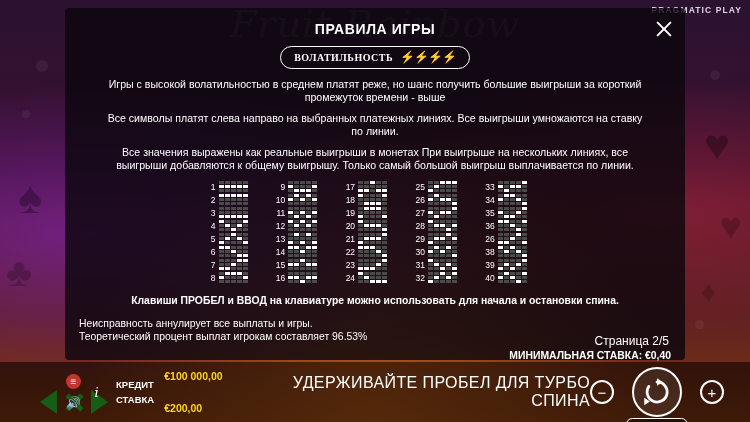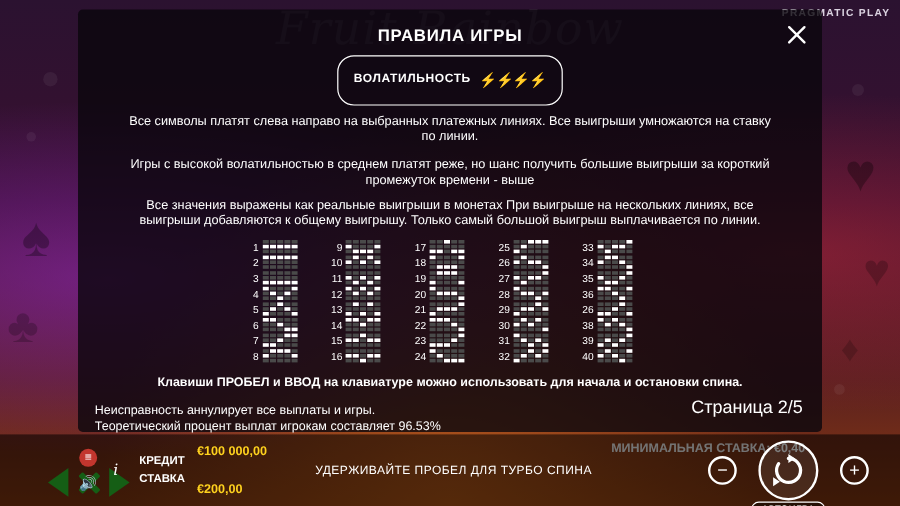--- a/index.html
+++ b/index.html
@@ -96,27 +96,29 @@
   .close-btn::before { transform: rotate(45deg); }
   .close-btn::after  { transform: rotate(-45deg); }
 
   .vol-row {
     display: flex;
     justify-content: center;
     margin-top: 9px;
   }
   .vol-pill {
     display: flex;
+    align-items: center;
     gap: 7px;
     border: 1.5px solid #ffffff;
     border-radius: 14px;
-    padding: 13px 13px;
+    padding: 3px 13px;
     font-size: 10px;
     font-weight: bold;
     letter-spacing: .5px;
+    font-family: Liberation Serif, serif;
   }
   .bolts { color: #ffd21e; font-size: 12px; letter-spacing: -1px; }
 
   .para {
     text-align: center;
     font-size: 10.6px;
     line-height: 13.4px;
     margin-top: 9px;
     padding: 0 22px;
   }
@@ -168,21 +170,21 @@
     text-align: right;
     font-size: 10.4px;
     line-height: 13px;
     font-weight: bold;
     margin-top: 6px;
   }
 
   .page-indicator {
     position: absolute;
     right: 16px; bottom: 12px;
-    font-size: 15px;
+    font-size: 12px;
     color: #ffffff;
   }
 
   
   .nav {
     position: absolute;
     left: 40px; bottom: 8px;
     display: flex;
     align-items: center;
     gap: 6px;
@@ -245,22 +247,22 @@
     display: flex; flex-direction: column; gap: 4px;
     font-size: 9.5px; color: #ffffff; font-weight: bold;
   }
   .bb-values {
     margin-left: 10px;
     display: flex; flex-direction: column; gap: 20px;
     font-size: 10.5px; color: #ffd21e; font-weight: bold;
   }
   .turbo {
     flex: 1;
-    text-align: left;
-    font-size: 10px;
+    text-align: right;
+    font-size: 16px;
     color: #ffffff;
     letter-spacing: .4px;
     padding-left: 40px;
   }
   .spin-area {
     position: relative;
     display: flex;
     align-items: center;
     gap: 18px;
     margin-right: 26px;
@@ -323,22 +325,22 @@
 
     <div class="panel-title">ПРАВИЛА ИГРЫ</div>
 
     <div class="vol-row">
       <div class="vol-pill">
         <span>ВОЛАТИЛЬНОСТЬ</span>
         <span class="bolts">⚡⚡⚡⚡</span>
       </div>
     </div>
 
+    <div class="para">Игры с высокой волатильностью в среднем платят реже, но шанс получить большие выигрыши за короткий промежуток времени - выше</div>
     <div class="para tight">Все символы платят слева направо на выбранных платежных линиях. Все выигрыши умножаются на ставку по линии.</div>
-    <div class="para">Игры с высокой волатильностью в среднем платят реже, но шанс получить большие выигрыши за короткий промежуток времени - выше</div>
     <div class="para tight">Все значения выражены как реальные выигрыши в монетах При выигрыше на нескольких линиях, все выигрыши добавляются к общему выигрышу. Только самый большой выигрыш выплачивается по линии.</div>
 
     <div class="lines-grid">
         <div class="line-cell">
           <div class="line-num">1</div>
           <div class="line-mini">
             <div class="cellpx"></div>
             <div class="cellpx"></div>
             <div class="cellpx"></div>
             <div class="cellpx"></div>

